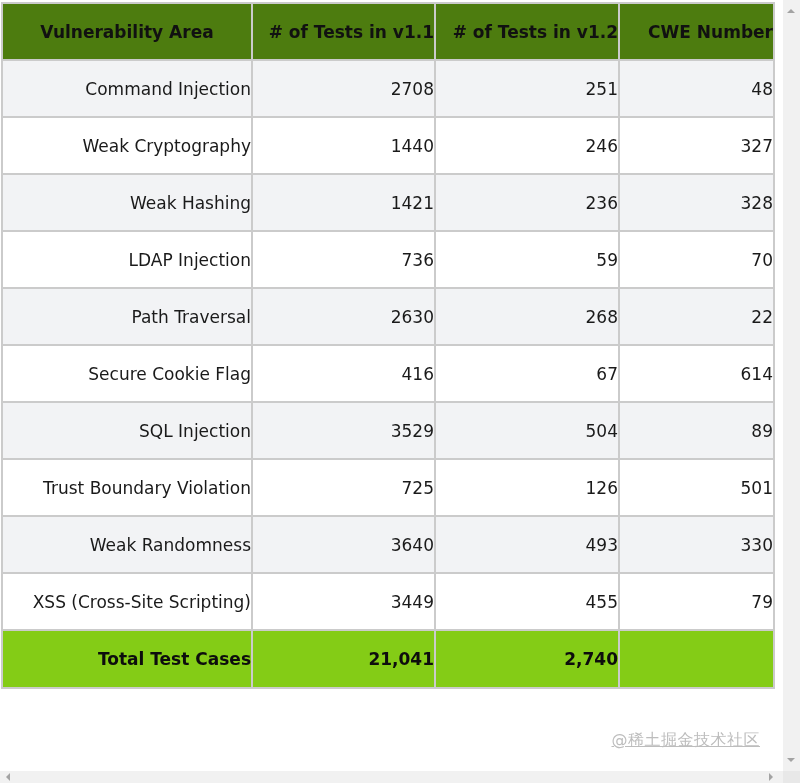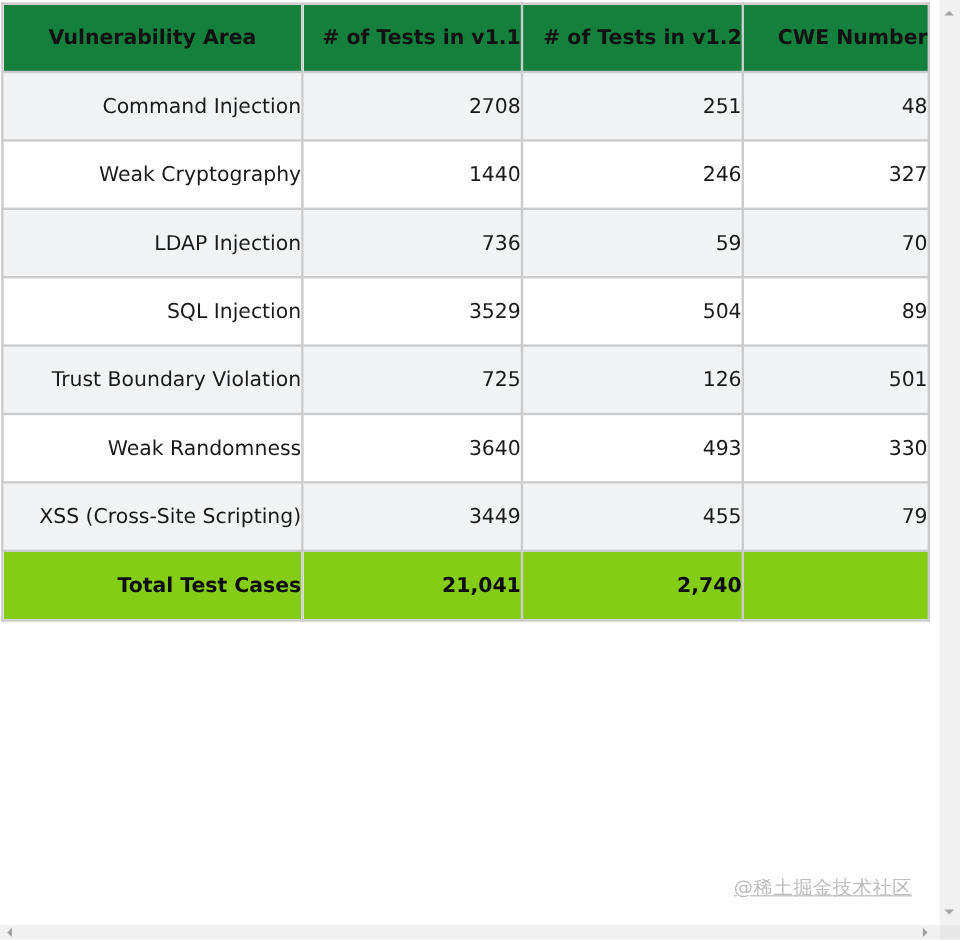--- a/index.html
+++ b/index.html
@@ -40,21 +40,21 @@
       height: 55px;
       padding: 0 0 0 15px;
       text-align: right;
       vertical-align: middle;
       white-space: nowrap;
       overflow: hidden;
     }
     table.vuln-table th {
       font-weight: bold;
       color: #111111;
-      background: #15803d;
+      background: #4d7c0f;
       font-size: 17px;
       padding-left: 15px;
     }
     table.vuln-table th.first {
       text-align: center;
       padding-left: 0;
     }
     table.vuln-table tbody tr:nth-child(odd) td {
       background: #f2f3f5;
     }
@@ -164,24 +164,42 @@
         <td>251</td>
         <td>48</td>
       </tr>
       <tr>
         <td>Weak Cryptography</td>
         <td>1440</td>
         <td>246</td>
         <td>327</td>
       </tr>
       <tr>
+        <td>Weak Hashing</td>
+        <td>1421</td>
+        <td>236</td>
+        <td>328</td>
+      </tr>
+      <tr>
         <td>LDAP Injection</td>
         <td>736</td>
         <td>59</td>
         <td>70</td>
+      </tr>
+      <tr>
+        <td>Path Traversal</td>
+        <td>2630</td>
+        <td>268</td>
+        <td>22</td>
+      </tr>
+      <tr>
+        <td>Secure Cookie Flag</td>
+        <td>416</td>
+        <td>67</td>
+        <td>614</td>
       </tr>
       <tr>
         <td>SQL Injection</td>
         <td>3529</td>
         <td>504</td>
         <td>89</td>
       </tr>
       <tr>
         <td>Trust Boundary Violation</td>
         <td>725</td>

